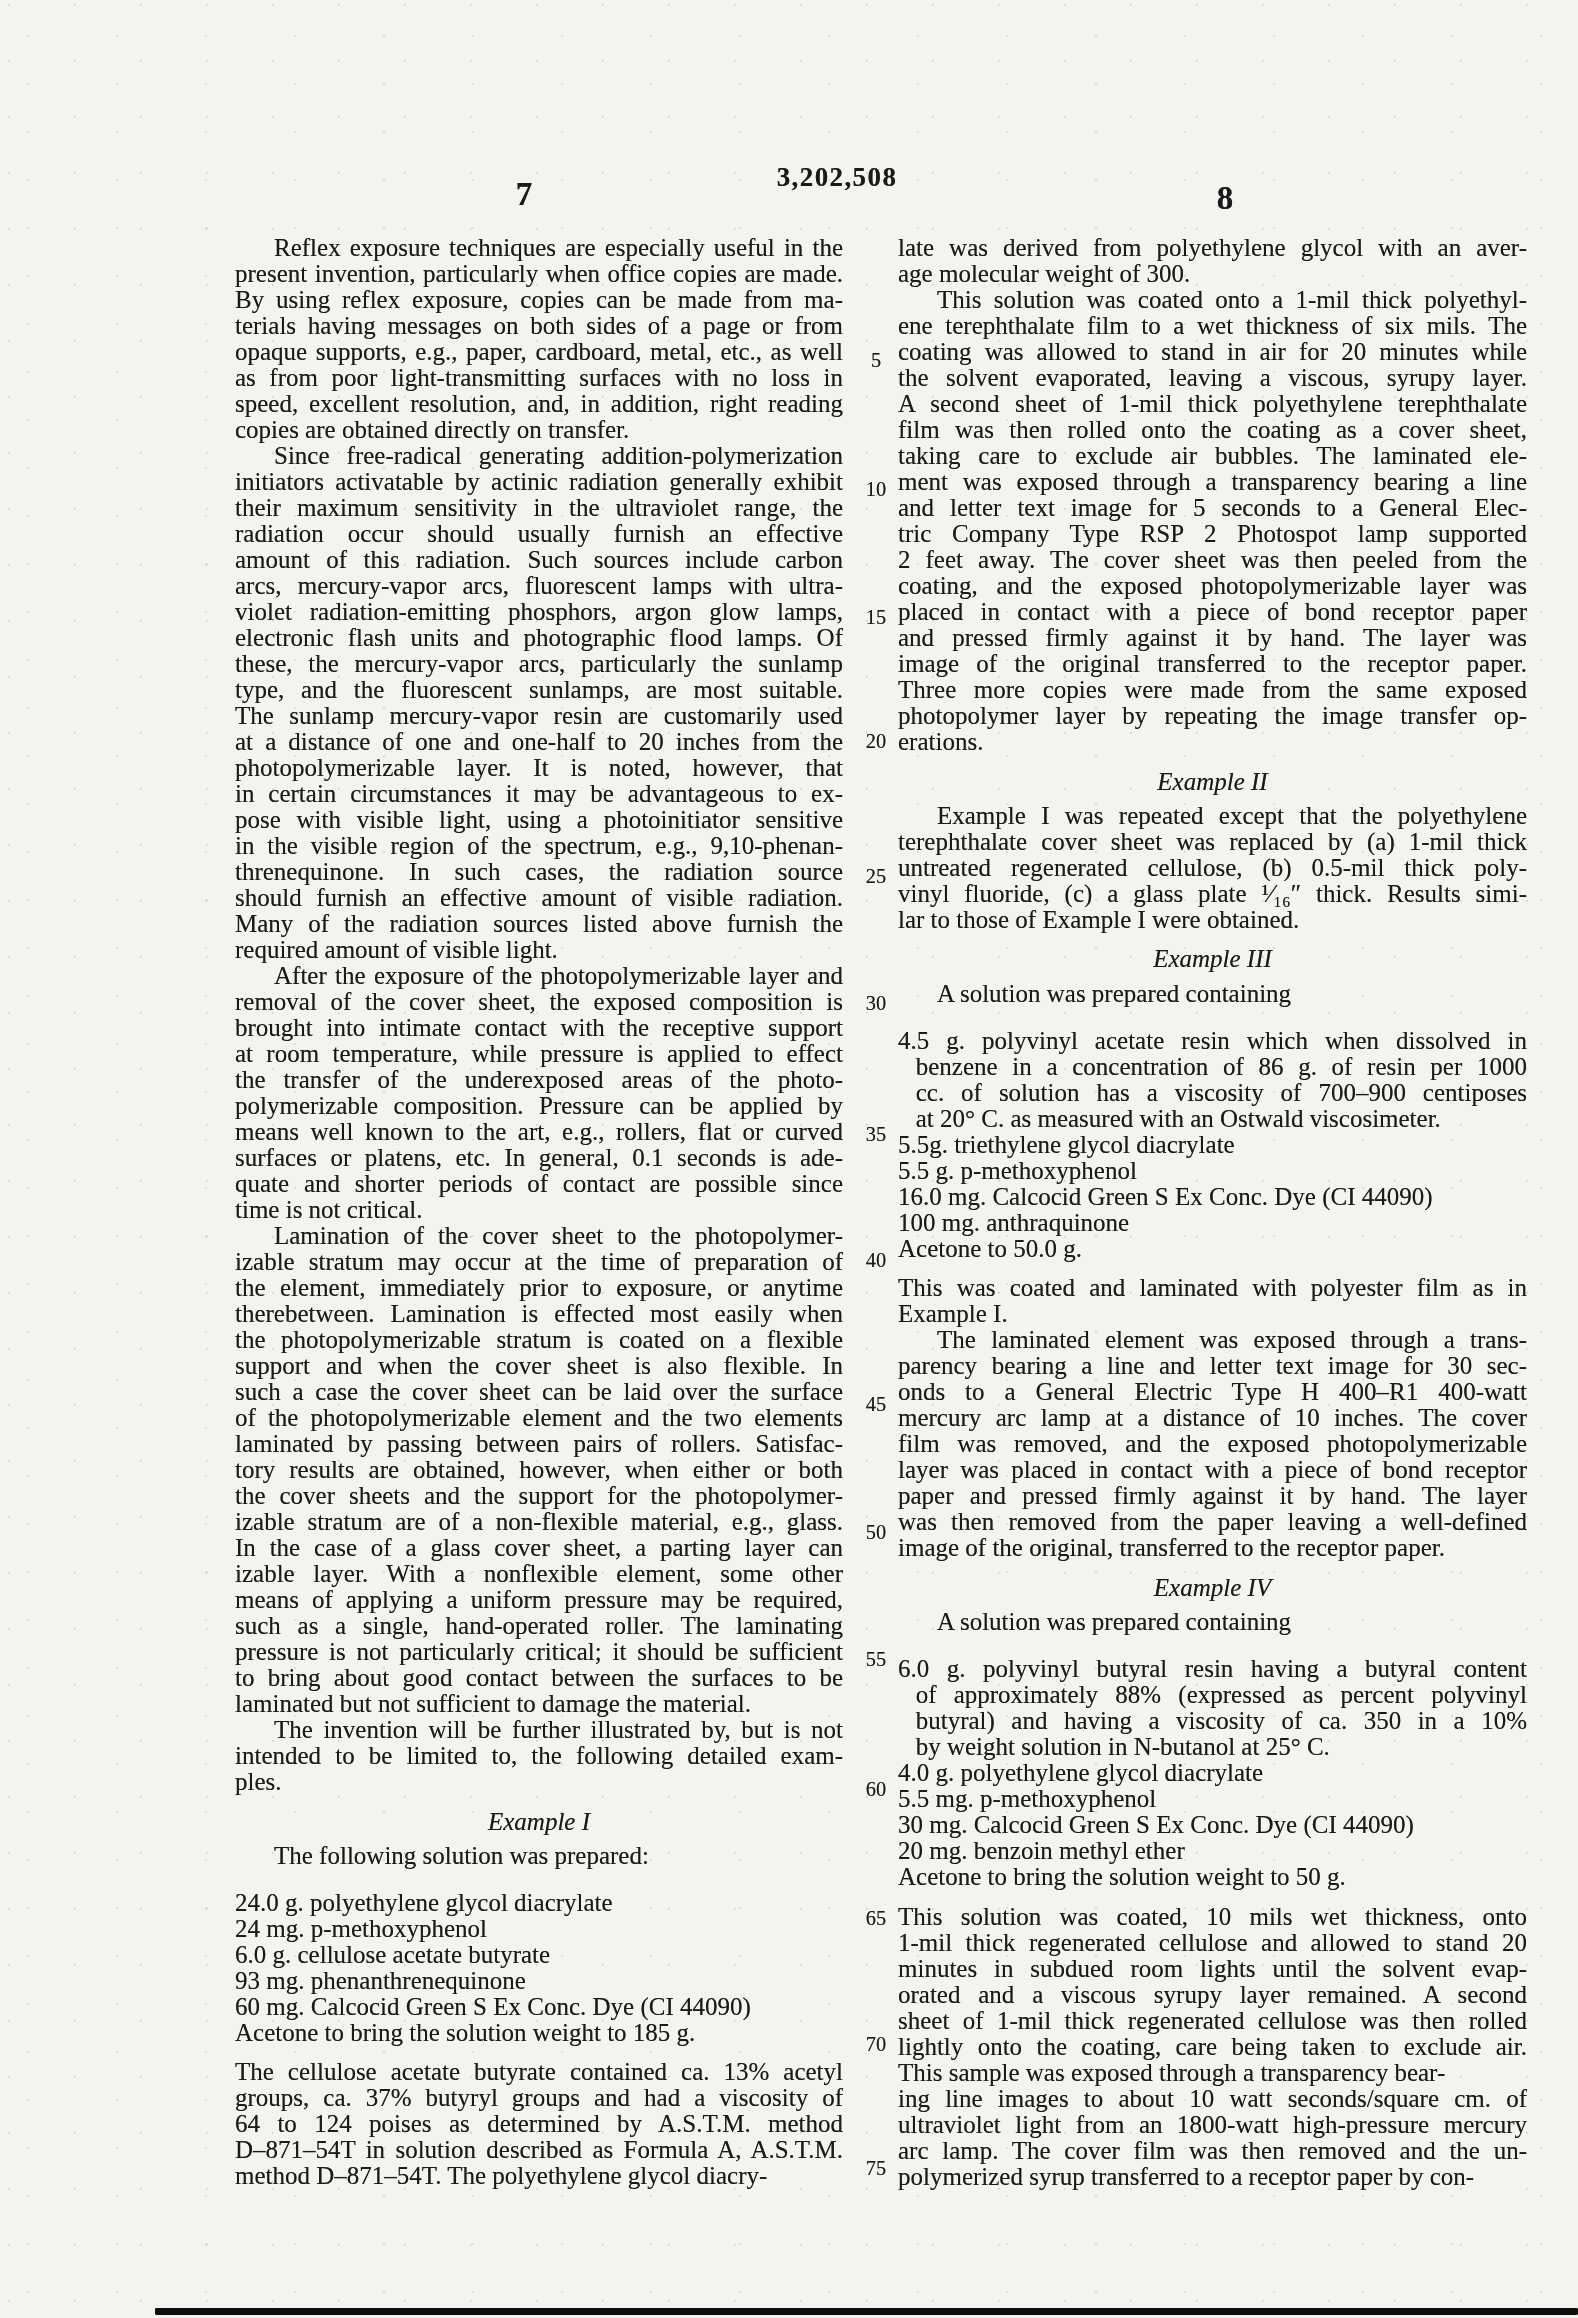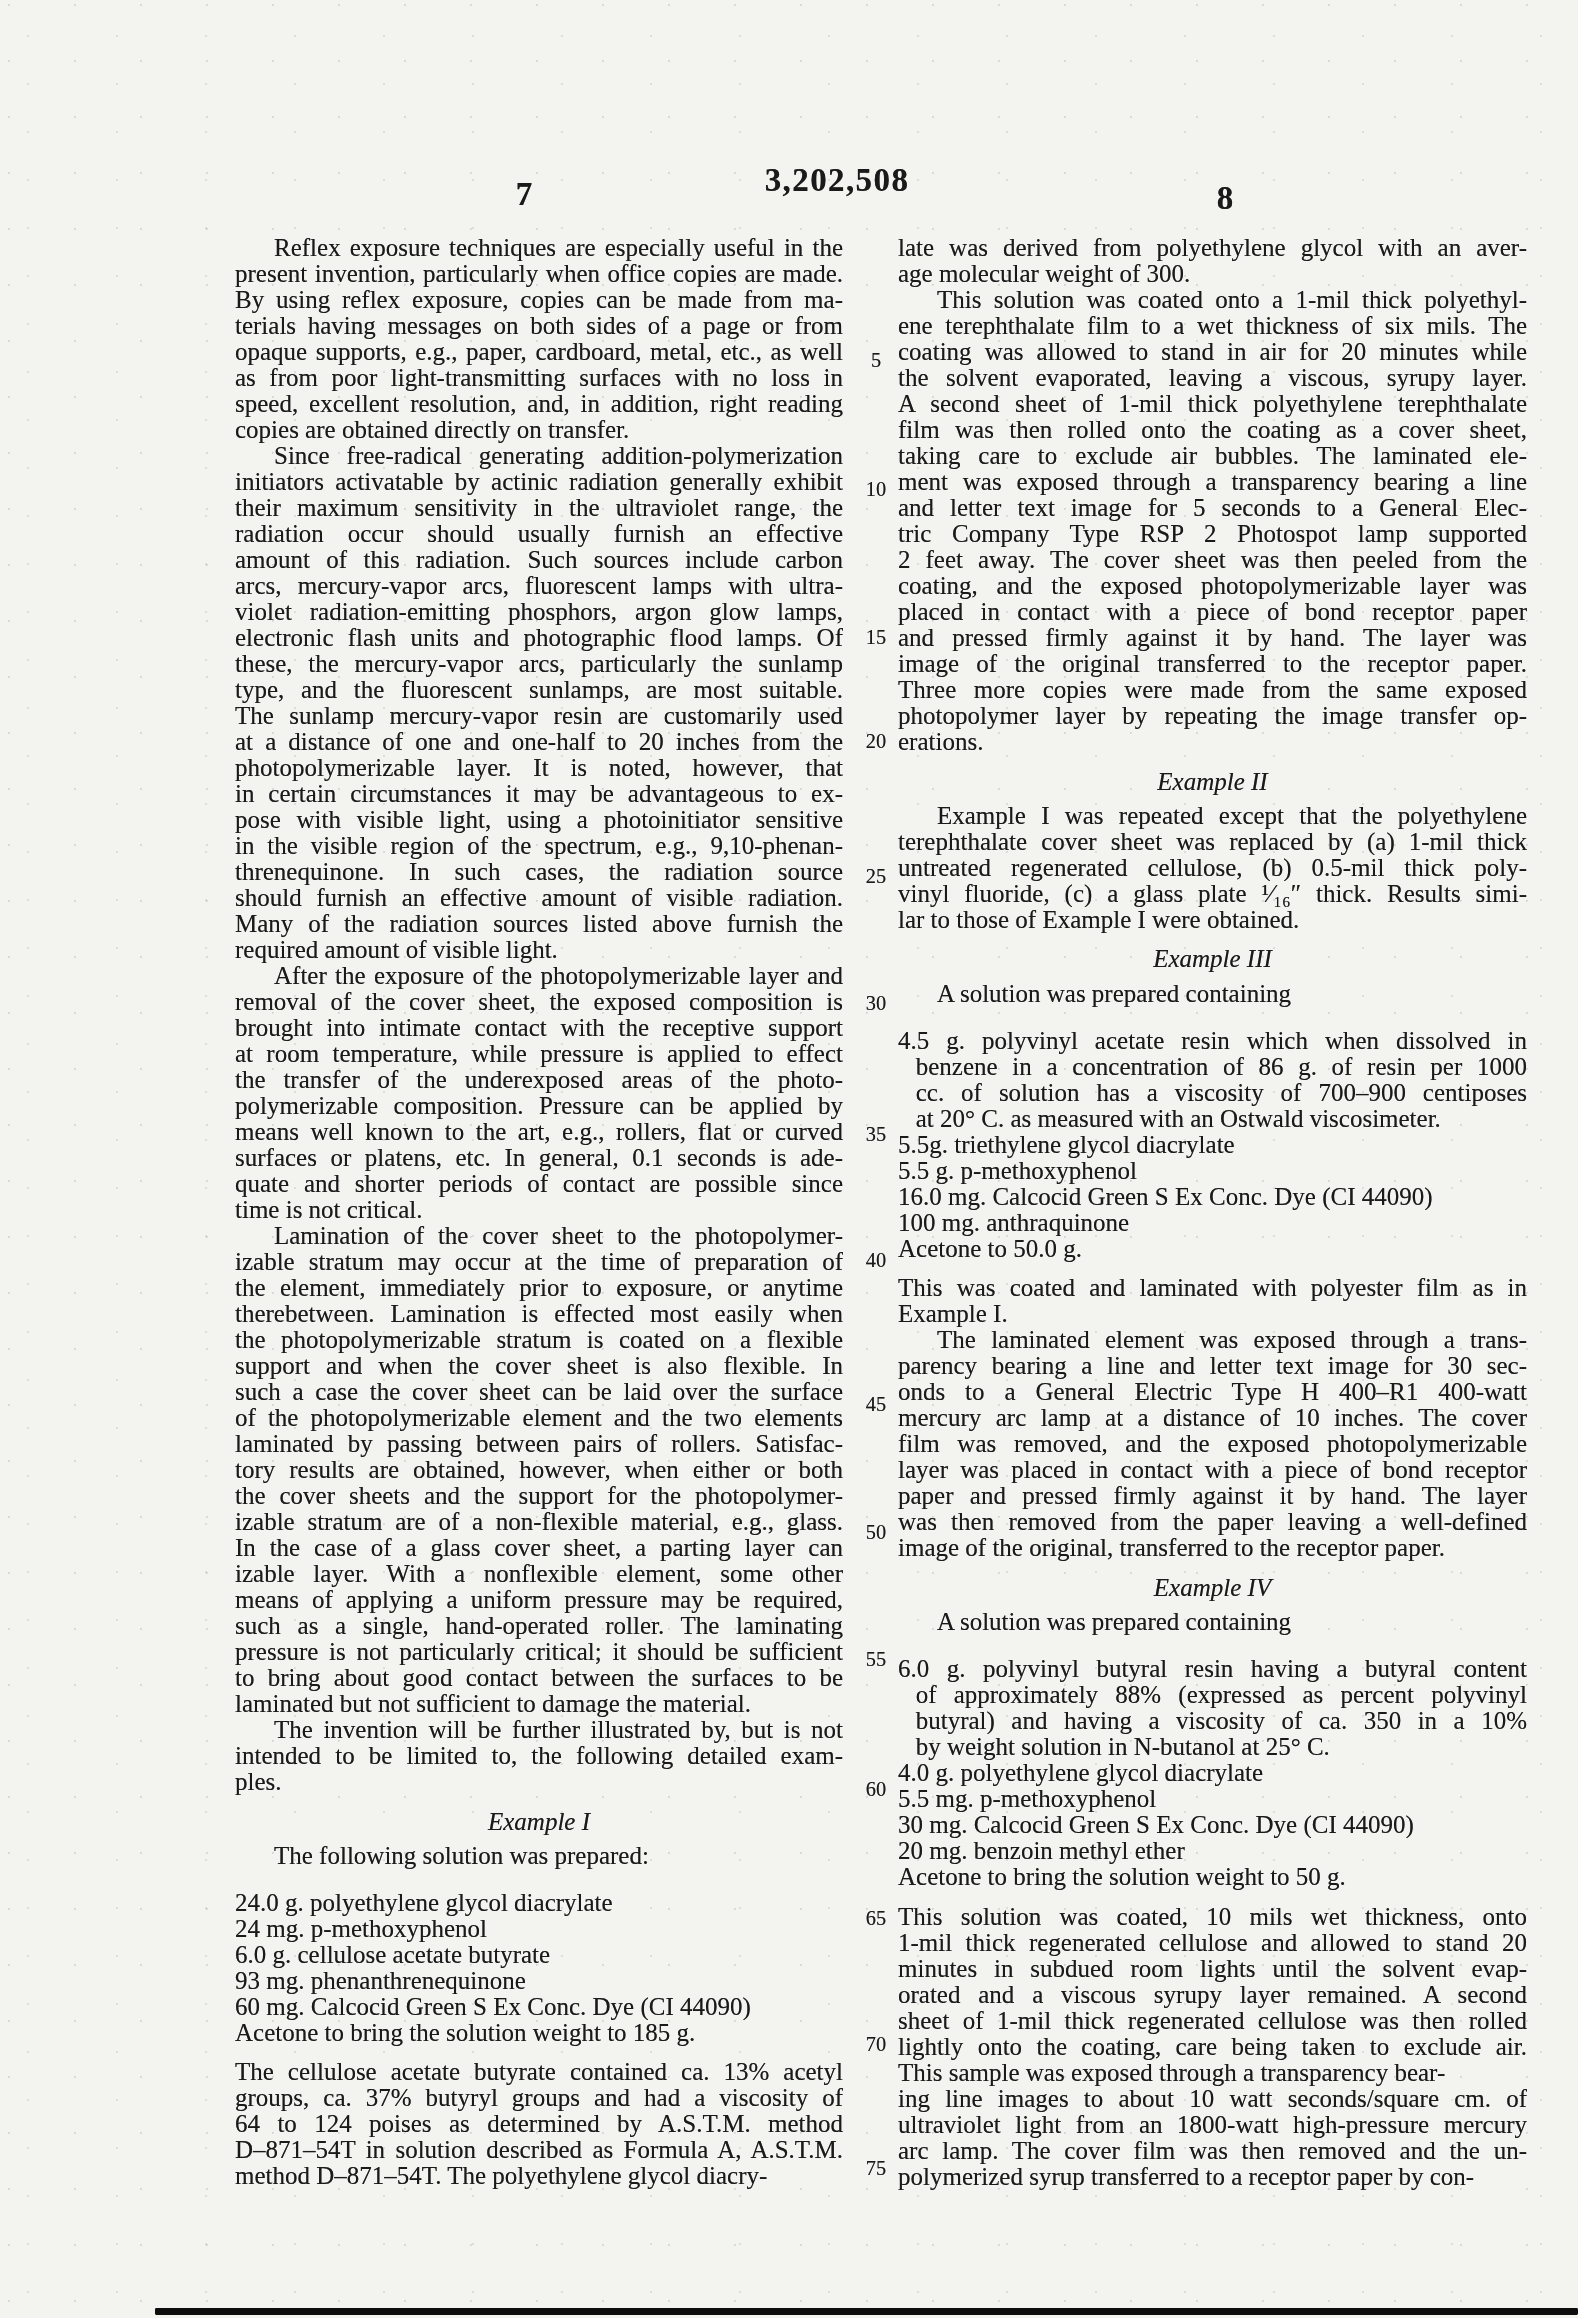--- a/index.html
+++ b/index.html
@@ -15,21 +15,21 @@
       radial-gradient(circle at 52px 20px, rgba(0,0,0,.07) 0.7px, transparent 1.1px);
     background-size: 66px 56px, 89px 48px, 42px 77px;
     font-family: "Liberation Serif", "DejaVu Serif", serif;
     color: #1a1a1a;
     overflow: hidden;
   }
   .patent-number {
     position: absolute;
     top: 162px; left: 701px; width: 272px;
     text-align: center;
-    font-size: 33px; font-weight: 700; letter-spacing: 1.4px;
+    font-size: 27px; font-weight: 700; letter-spacing: 1.4px;
     text-shadow: 0 0 0.4px rgba(0,0,0,.55);
   }
   .colnum {
     position: absolute;
     width: 204px; text-align: center;
     font-size: 33px; font-weight: 700;
     text-shadow: 0 0 0.4px rgba(0,0,0,.55);
   }
   .colnum.left  { top: 176px; left: 422px; }
   .colnum.right { top: 180px; left: 1123px; }
@@ -227,21 +227,21 @@
       <div class="ln">This sample was exposed through a transparency bear-</div>
       <div class="ln jl">ing line images to about 10 watt seconds/square cm. of</div>
       <div class="ln jl">ultraviolet light from an 1800-watt high-pressure mercury</div>
       <div class="ln jl">arc lamp.  The cover film was then removed and the un-</div>
       <div class="ln">polymerized syrup transferred to a receptor paper by con-</div>
     </div>
 
   <div id="gutter">
       <div class="gutter-num" style="top: 347px;">5</div>
       <div class="gutter-num" style="top: 476px;">10</div>
-      <div class="gutter-num" style="top: 624px;">15</div>
+      <div class="gutter-num" style="top: 604px;">15</div>
       <div class="gutter-num" style="top: 728px;">20</div>
       <div class="gutter-num" style="top: 863px;">25</div>
       <div class="gutter-num" style="top: 990px;">30</div>
       <div class="gutter-num" style="top: 1121px;">35</div>
       <div class="gutter-num" style="top: 1247px;">40</div>
       <div class="gutter-num" style="top: 1391px;">45</div>
       <div class="gutter-num" style="top: 1519px;">50</div>
       <div class="gutter-num" style="top: 1646px;">55</div>
       <div class="gutter-num" style="top: 1776px;">60</div>
       <div class="gutter-num" style="top: 1905px;">65</div>

